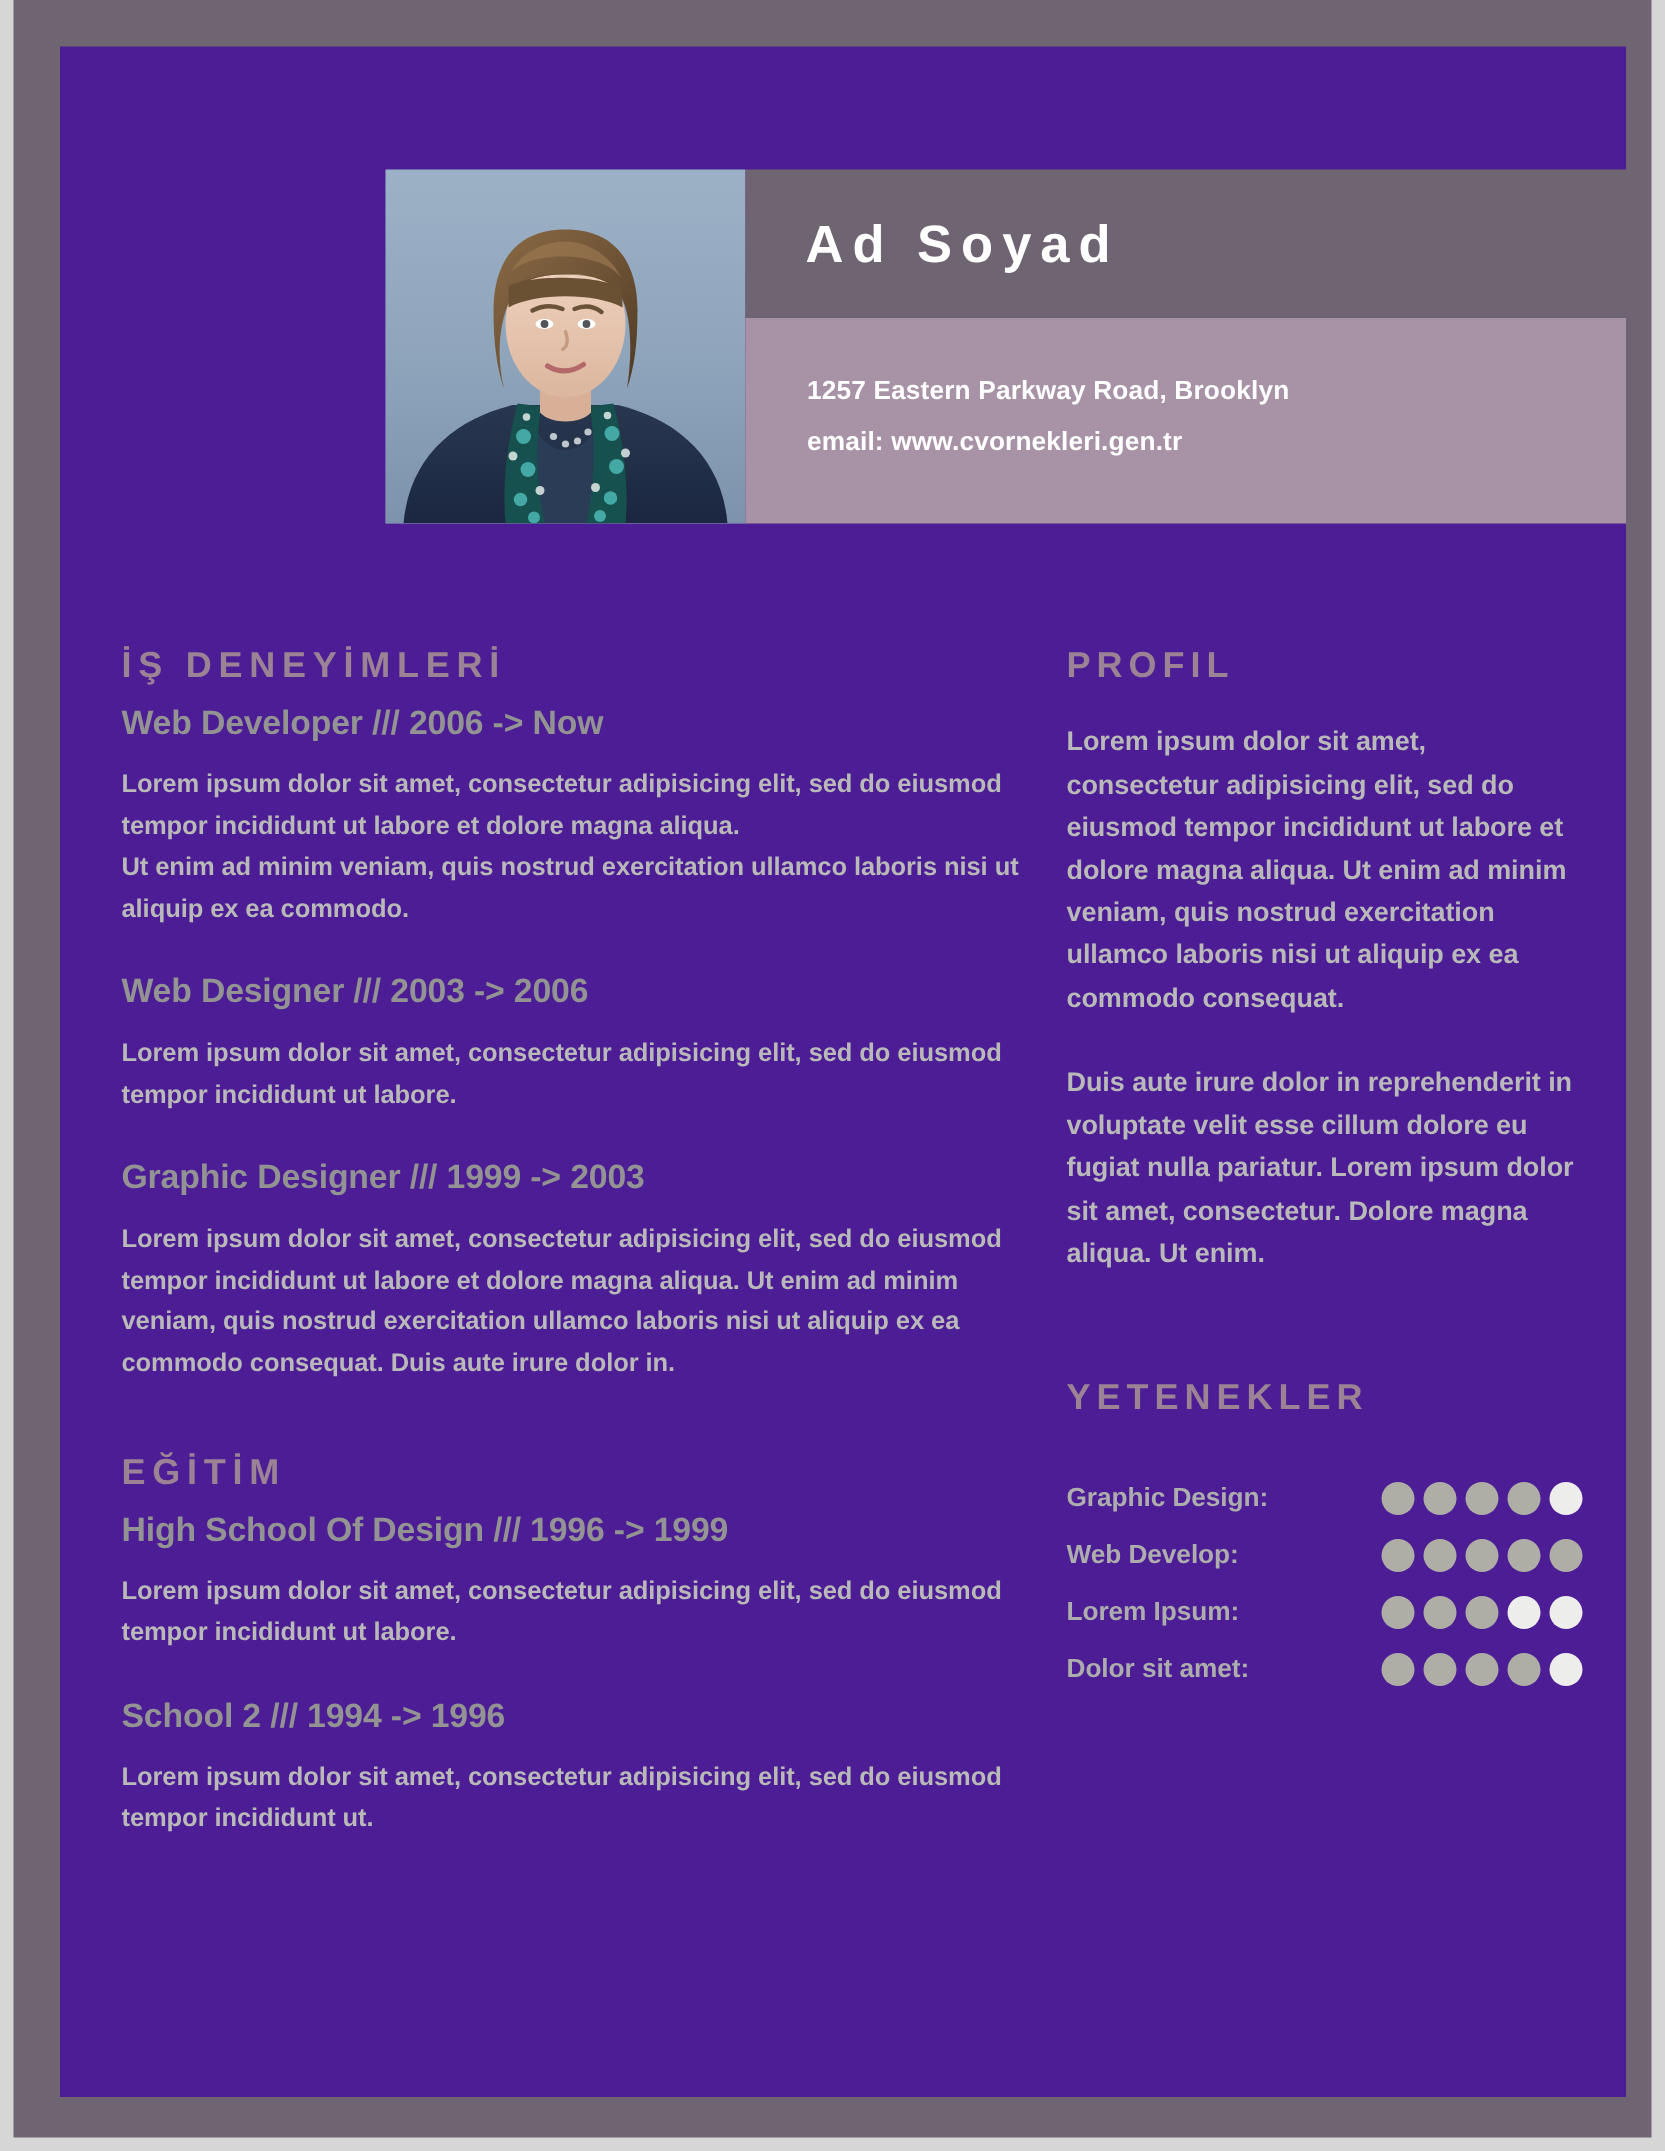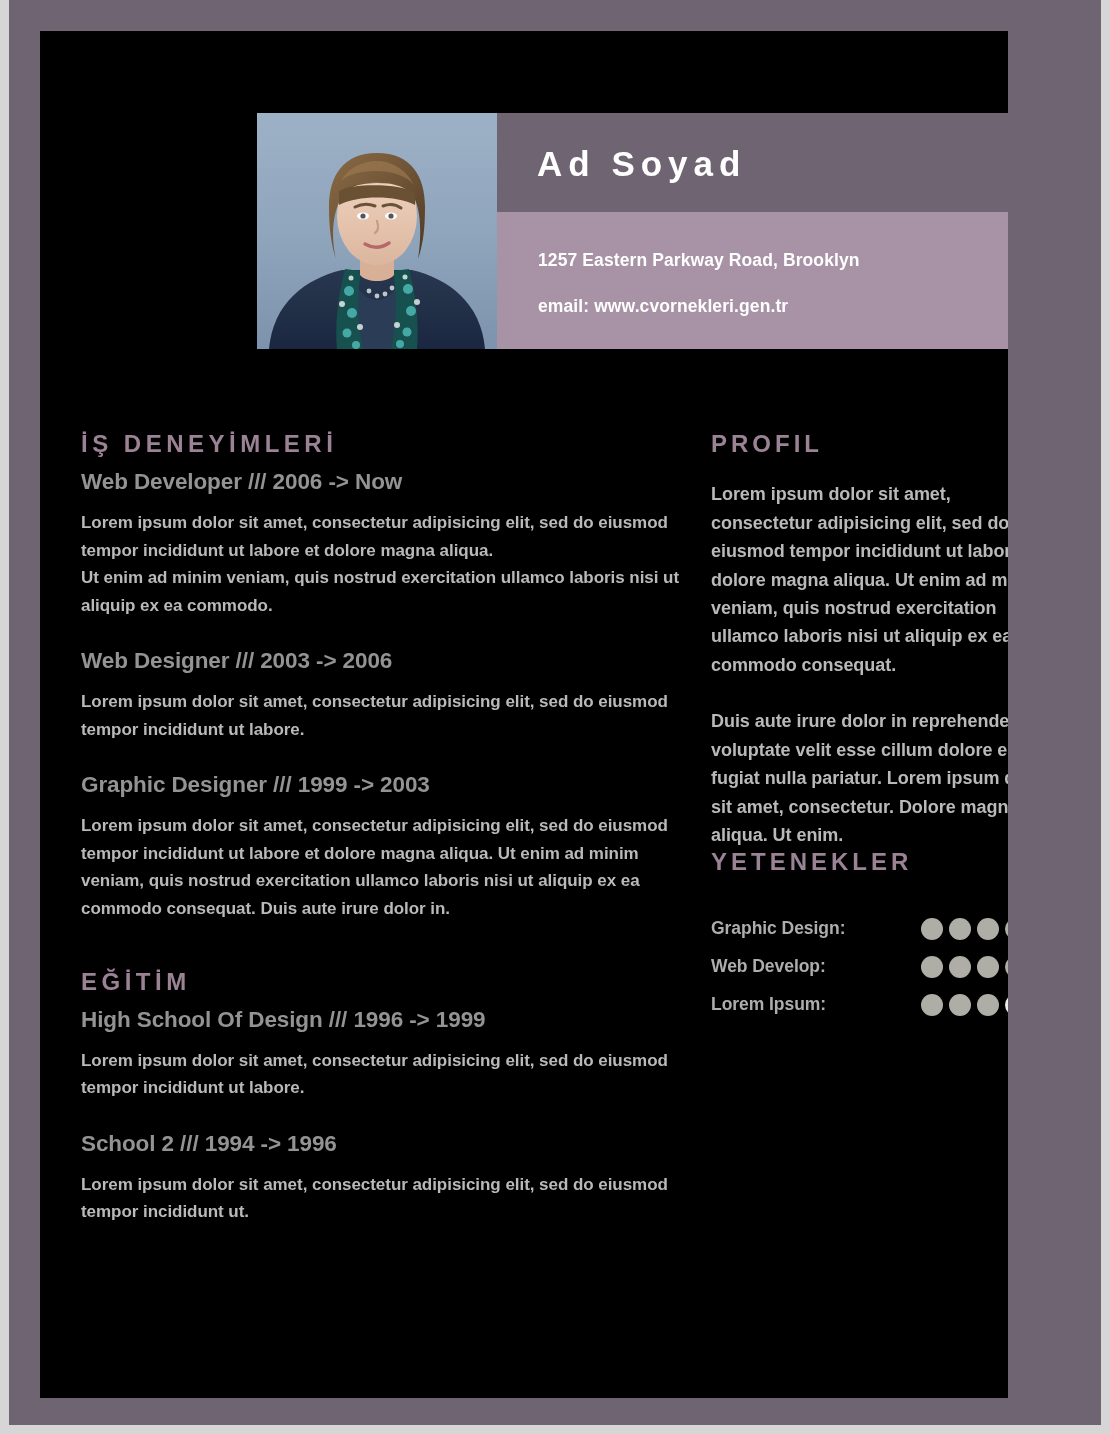--- a/index.html
+++ b/index.html
@@ -23,23 +23,23 @@
     top: 0px;
     width: 1092px;
     height: 1425px;
     background: #6e6472;
   }
 
   .cv-page {
     position: absolute;
     left: 31px;      
     top: 31px;
-    width: 968px;   
+    width: 1044px;   
     height: 1367px;  
-    background: #000000;
+    background: #4c1d95;
     overflow: hidden;
     text-decoration: underline;
   }
 
   
   .header {
     position: absolute;
     left: 217px;   
     top: 82px;     
     width: 827px;
@@ -95,21 +95,21 @@
   .contact-line {
     position: absolute;
     left: 41px;
     color: #ffffff;
     font-size: 17.5px;
     font-weight: bold;
     letter-spacing: 0.1px;
     white-space: nowrap;
   }
   .contact-line.l1 { top: 38px; }
-  .contact-line.l2 { top: 84px; }
+  .contact-line.l2 { top: 72px; }
 
   
   .col-left {
     position: absolute;
     left: 41px;   
     top: 400px;   
     width: 625px;
   }
 
   .col-right {
@@ -154,21 +154,21 @@
     letter-spacing: -0.05px;
   }
 
   
   .mt-exp-head { margin-top: 12px; }
   .mt-title    { margin-top: 28px; }
   .mt-body     { margin-top: 14px; }
   .mt-edu      { margin-top: 46px; }
   .mt-profbody { margin-top: 24px; }
   .mt-profp2   { margin-top: 28px; }
-  .mt-skills   { }
+  .mt-skills   { margin-top: 70px; }
   .mt-skilllist{ margin-top: 35px; }
 
   
   .skill-row {
     display: flex;
     align-items: center;
     justify-content: space-between;
     height: 38px;
   }
   .skill-label {
@@ -357,17 +357,27 @@
           <div class="skill-row">
             <div class="skill-label">Lorem Ipsum:</div>
             <div class="skill-dots">
               <span class="dot"></span>
               <span class="dot"></span>
               <span class="dot"></span>
               <span class="dot empty"></span>
               <span class="dot empty"></span>
             </div>
           </div>
+          <div class="skill-row">
+            <div class="skill-label">Dolor sit amet:</div>
+            <div class="skill-dots">
+              <span class="dot"></span>
+              <span class="dot"></span>
+              <span class="dot"></span>
+              <span class="dot"></span>
+              <span class="dot empty"></span>
+            </div>
+          </div>
         </div>
     </div>
 
   </div>
 </div>
 
 </body></html>

